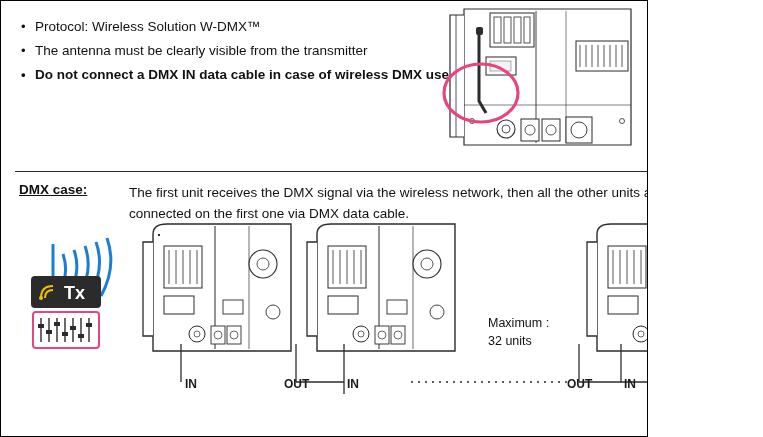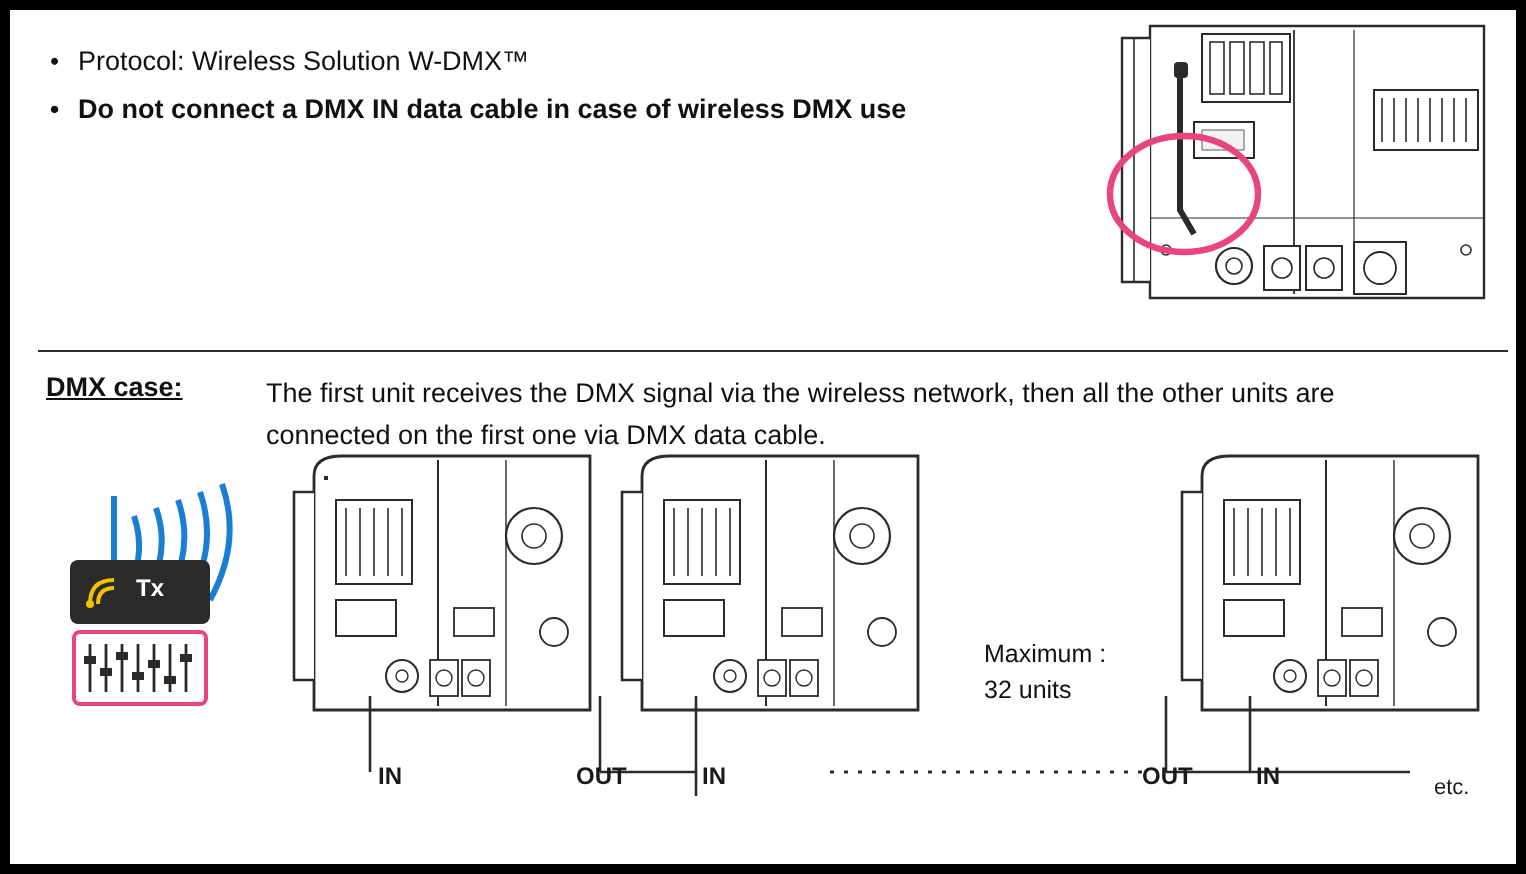--- a/index.html
+++ b/index.html
@@ -6,25 +6,25 @@
     margin: 0;
     padding: 0;
     background: #ffffff;
   }
   body {
     font-family: "Liberation Sans", sans-serif;
     color: #1a1a1a;
   }
   #page {
     position: relative;
-    width: 763px;
+    width: 648px;
     height: 437px;
     overflow: hidden;
     background: #ffffff;
-    border: 5px solid #000000;
+    border: 1px solid #000000;
     box-sizing: border-box;
   }
 
   
   .bullets {
     position: absolute;
     left: 18px;
     top: 14px;
     width: 520px;
     list-style: none;
@@ -117,33 +117,36 @@
   .label-in1 { position: absolute; left: 184px; top: 376px; font-size: 12px; font-weight: bold; }
   .label-out1 { position: absolute; left: 283px; top: 376px; font-size: 12px; font-weight: bold; }
   .label-in2 { position: absolute; left: 346px; top: 376px; font-size: 12px; font-weight: bold; }
   .label-out2 { position: absolute; left: 566px; top: 376px; font-size: 12px; font-weight: bold; }
   .label-in3 { position: absolute; left: 623px; top: 376px; font-size: 12px; font-weight: bold; }
   .label-etc { position: absolute; left: 712px; top: 383px; font-size: 11px; }
   .tx-label {
     position: absolute;
     left: 63px;
     top: 282px;
-    font-size: 12px;
+    font-size: 18px;
     font-weight: bold;
     color: #ffffff;
   }
 </style>
 </head>
 <body>
 
 <div id="page">
 
   <ul class="bullets">
     <li>
       <span>Protocol: Wireless Solution W-DMX™</span>
+    </li>
+    <li>
+      <span>The antenna must be clearly visible from the transmitter</span>
     </li>
     <li class="bold">
       <span>Do not connect a DMX IN data cable in case of wireless DMX use</span>
     </li>
   </ul>
 
   <svg class="photo" viewBox="0 0 215 152">
 
     <path d="M38 4 L205 4 L205 140 L38 140 Z" fill="#ffffff" stroke="#2b2b2b" stroke-width="1.2"></path>
 

